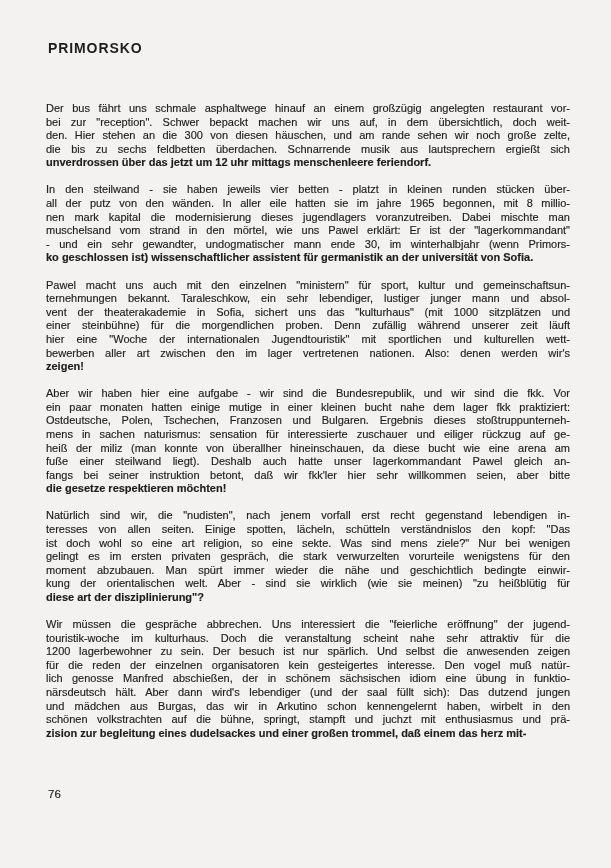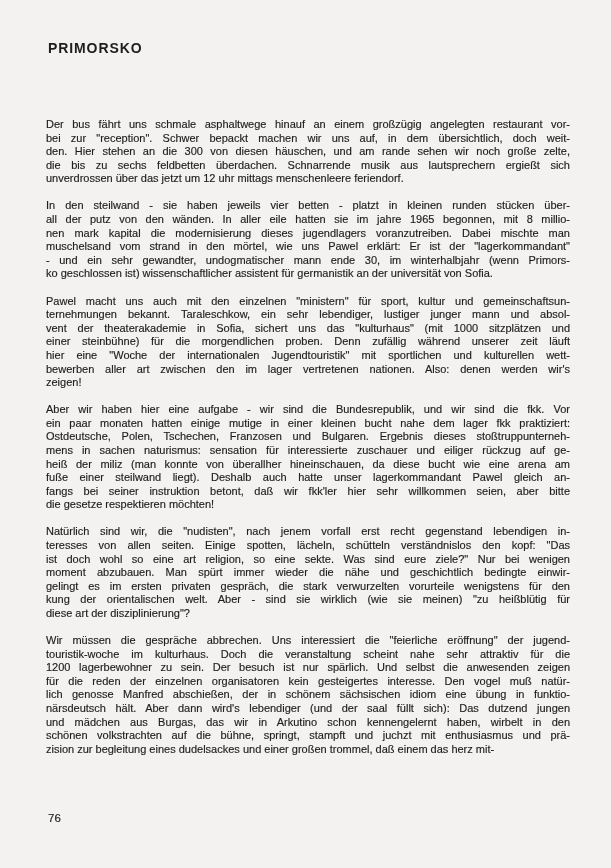--- a/index.html
+++ b/index.html
@@ -21,45 +21,46 @@
     position: absolute;
     left: 48px;
     top: 40px;
     font-size: 14px;
     font-weight: 700;
     letter-spacing: 0.9px;
   }
   .text-block {
     position: absolute;
     left: 46px;
-    top: 118px;
+    top: 102px;
     width: 524px;
   }
   .para {
     margin: 0 0 13.5px 0;
   }
   .para:last-child {
     margin-bottom: 16px;
   }
   .line {
     font-size: 11px;
     line-height: 13.6px;
     font-weight: 500;
     text-align: justify;
     text-align-last: justify;
     text-justify: inter-word;
     -webkit-text-stroke: 0.15px currentColor;
   }
   .line.last {
     text-align-last: left;
+    font-weight: bold;
   }
   .folio {
     position: absolute;
     left: 48px;
-    top: 812px;
+    top: 788px;
     font-size: 11.5px;
     font-weight: 500;
     -webkit-text-stroke: 0.15px currentColor;
   }
 </style>
 </head>
 <body>
 
 <div class="page" style="background: rgb(243, 242, 240); color: rgb(29, 29, 29);">
   <div class="running-head">PRIMORSKO</div>
@@ -97,23 +98,23 @@
         <div class="line">Ostdeutsche, Polen, Tschechen, Franzosen und Bulgaren. Ergebnis dieses stoßtruppunterneh-</div>
         <div class="line">mens in sachen naturismus: sensation für interessierte zuschauer und eiliger rückzug auf ge-</div>
         <div class="line">heiß der miliz (man konnte von überallher hineinschauen, da diese bucht wie eine arena am</div>
         <div class="line">fuße einer steilwand liegt). Deshalb auch hatte unser lagerkommandant  Pawel gleich an-</div>
         <div class="line">fangs bei seiner instruktion betont, daß wir fkk'ler hier sehr willkommen seien, aber bitte</div>
         <div class="line last">die gesetze respektieren möchten!</div>
       </div>
       <div class="para">
         <div class="line">Natürlich sind wir, die "nudisten", nach jenem vorfall erst recht gegenstand lebendigen in-</div>
         <div class="line">teresses von allen seiten. Einige spotten, lächeln, schütteln verständnislos den kopf: "Das</div>
-        <div class="line">ist doch wohl so eine art religion, so eine sekte. Was sind eure ziele?" Nur bei wenigen</div>
+        <div class="line">ist doch wohl so eine art religion, so eine sekte. Was sind mens ziele?" Nur bei wenigen</div>
+        <div class="line">gelingt es im ersten privaten gespräch, die stark verwurzelten vorurteile wenigstens für den</div>
         <div class="line">moment abzubauen. Man spürt immer wieder die nähe und geschichtlich bedingte einwir-</div>
-        <div class="line">gelingt es im ersten privaten gespräch, die stark verwurzelten vorurteile wenigstens für den</div>
         <div class="line">kung der orientalischen welt. Aber  -  sind sie wirklich (wie sie meinen) "zu heißblütig für</div>
         <div class="line last">diese art der disziplinierung"?</div>
       </div>
       <div class="para">
         <div class="line">Wir müssen die gespräche abbrechen. Uns interessiert die "feierliche eröffnung" der jugend-</div>
         <div class="line">touristik-woche im kulturhaus. Doch die veranstaltung scheint nahe sehr attraktiv für die</div>
         <div class="line">1200 lagerbewohner zu sein. Der besuch ist nur spärlich. Und selbst die anwesenden zeigen</div>
         <div class="line">für die reden der einzelnen organisatoren kein gesteigertes interesse. Den vogel muß natür-</div>
         <div class="line">lich genosse Manfred abschießen, der in schönem sächsischen idiom eine übung in funktio-</div>
         <div class="line">närsdeutsch hält. Aber dann wird's lebendiger (und der saal füllt sich): Das dutzend jungen</div>

